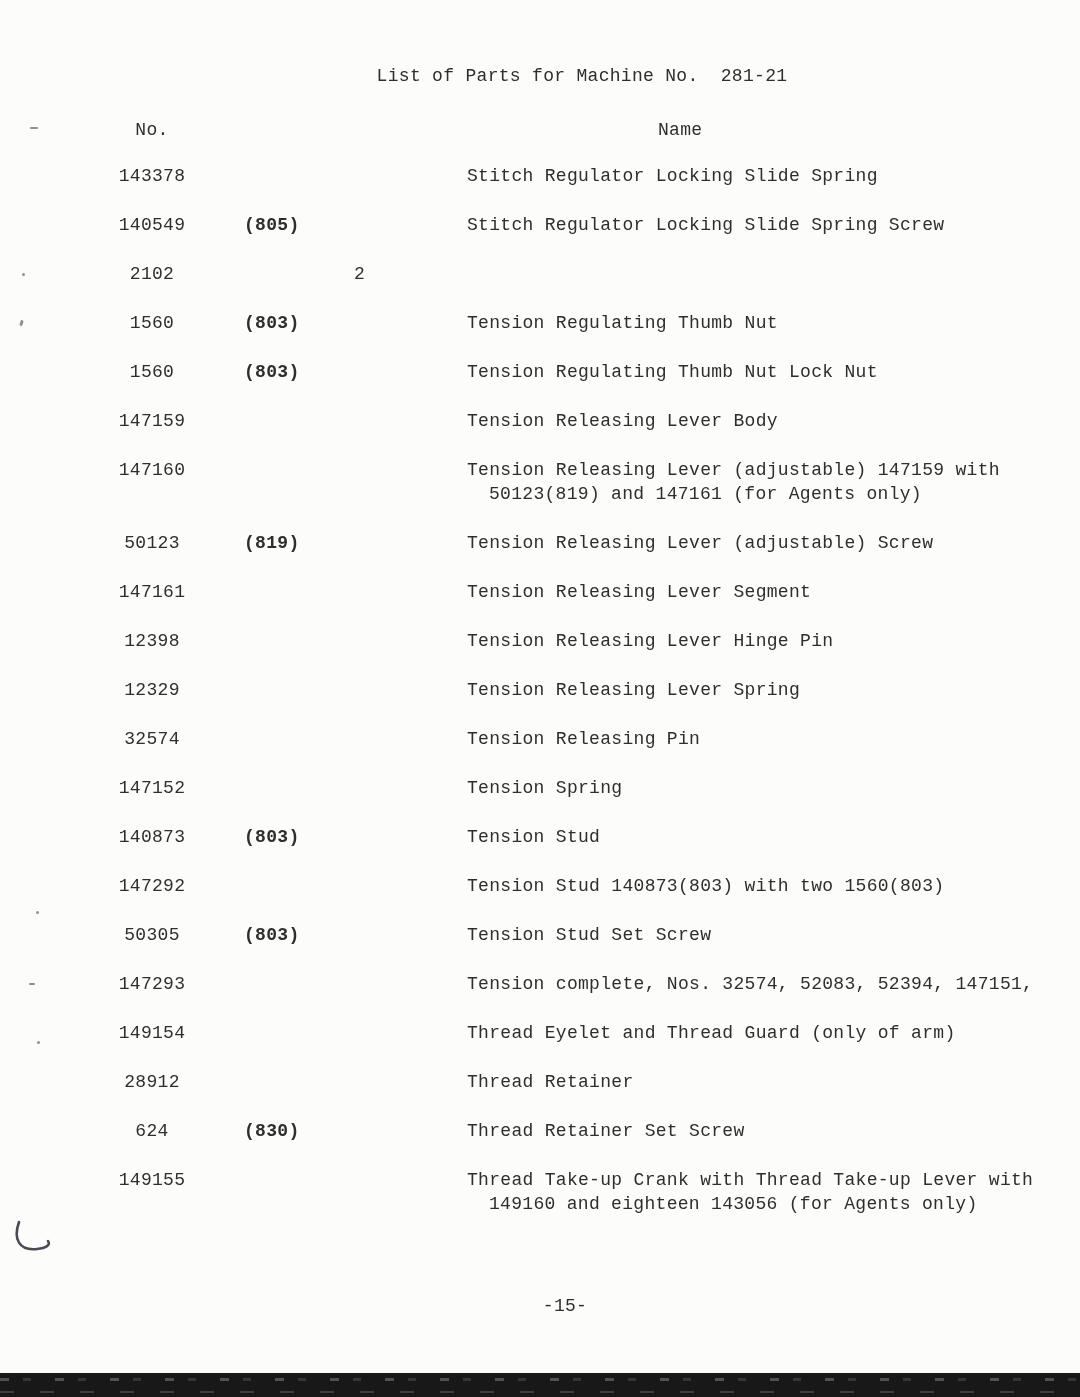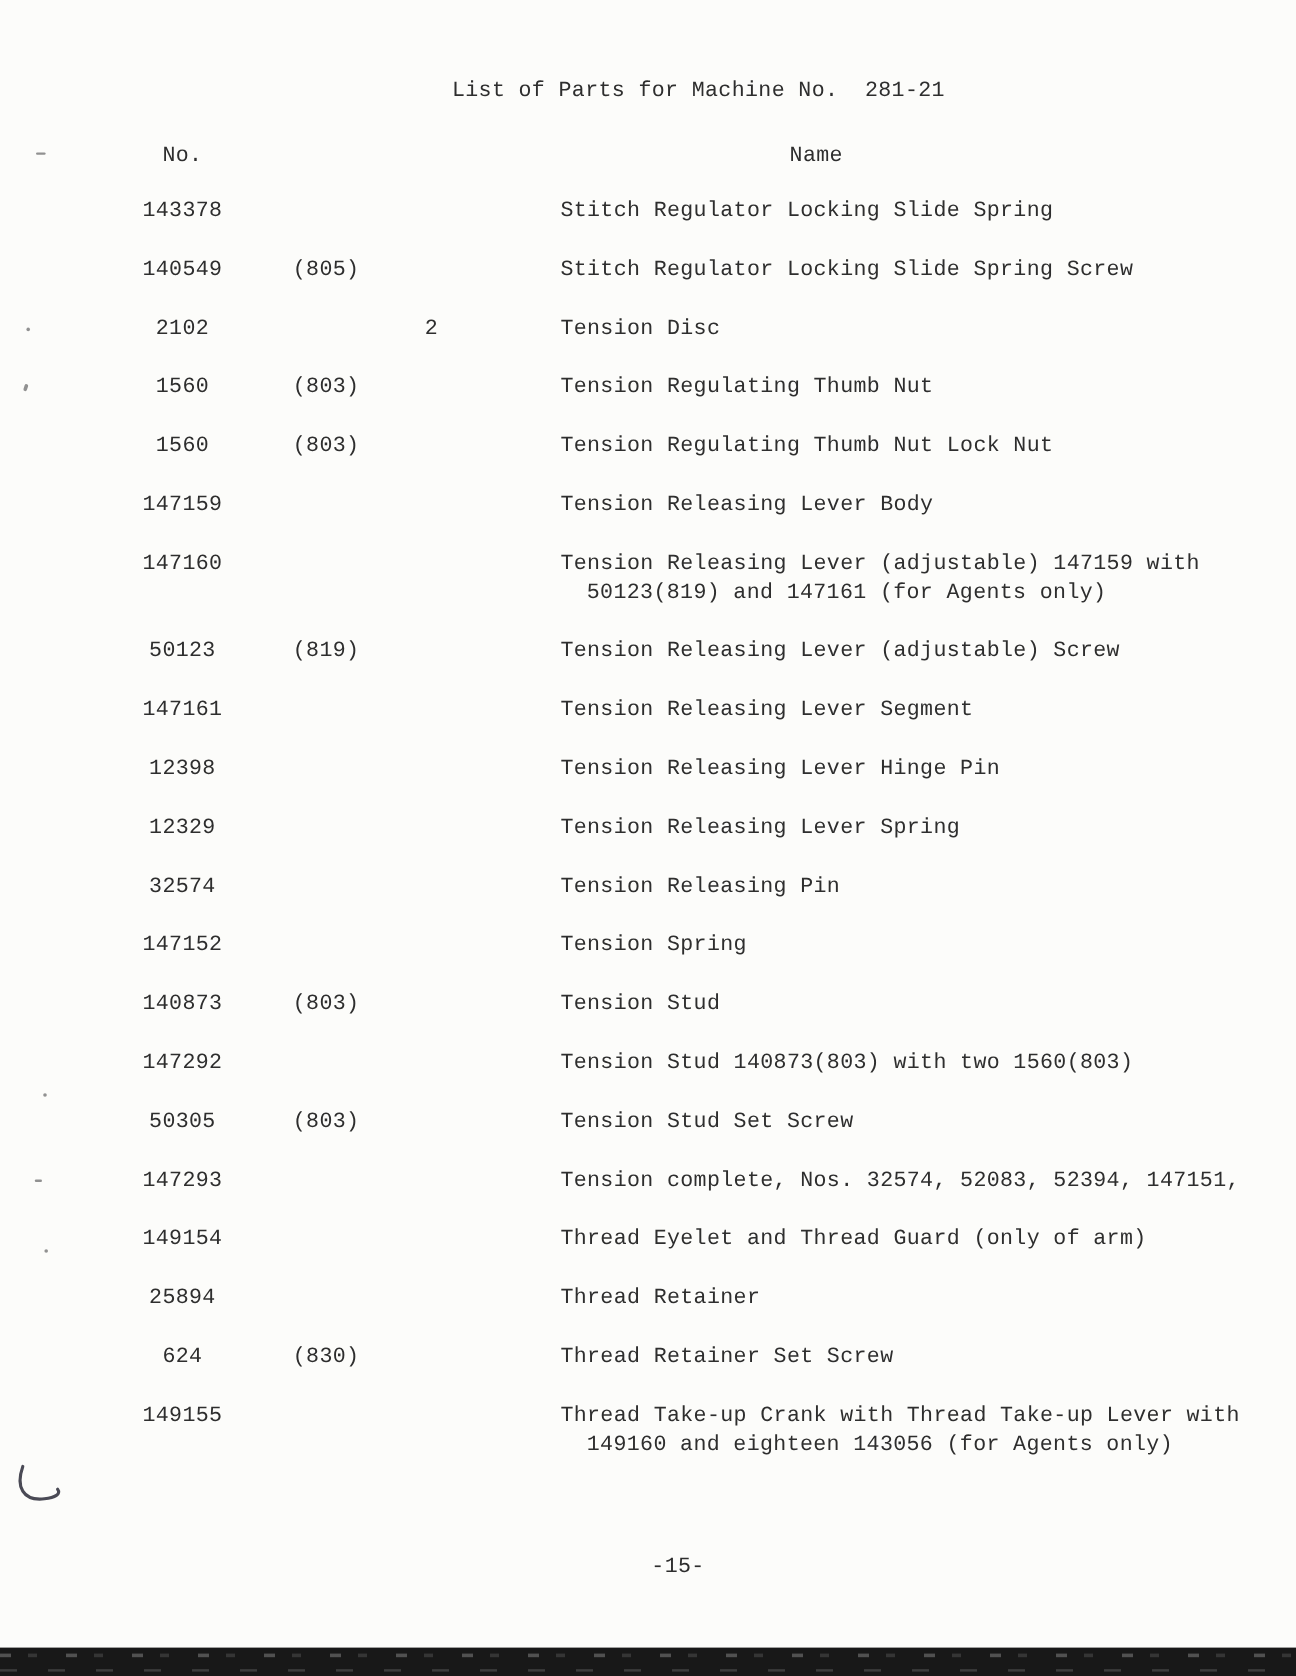--- a/index.html
+++ b/index.html
@@ -25,21 +25,21 @@
     position:absolute; top:118px; left:0; right:0;
     display:flex; padding-left:60px; line-height:24px;
   }
 
   .rows {
     position:absolute; top:164px; left:0; right:0;
   }
   .row { display:flex; padding-left:60px; line-height:24px; margin-bottom:25px;gap:32px; }
 
   .col-no   { flex:0 0 184px; text-align:center; position:relative; white-space:nowrap; }
-  .no-suffix{ position:absolute; left:100%; top:0; }
+  .no-suffix{ position:absolute; left:100%; top:0;font-weight:bold; }
   .col-qty  { flex:0 0 159px; padding-left:78px; }
   .col-name { flex:1 1 auto; padding-right:42px; }
   .name-line2 { padding-left:22px; }
 
   .hdr-name { padding-left:255px; }
 
   .page-number {
     position:absolute; top:1296px; left:0; width:1080px;
     text-align:center; transform:translateX(25px);
   }
@@ -95,23 +95,20 @@
       <div class="row">
         <div class="col-no"><span class="no-base">140549</span><span class="no-suffix">(805)</span></div>
         <div class="col-qty"></div>
         <div class="col-name">
           <div class="name-line1">Stitch Regulator Locking Slide Spring Screw</div>
         </div>
       </div>
       <div class="row">
         <div class="col-no"><span class="no-base">2102</span></div>
         <div class="col-qty">2</div>
-        <div class="col-name">
-          <div class="name-line1">Tension Disc</div>
-        </div>
       </div>
       <div class="row">
         <div class="col-no"><span class="no-base">1560</span><span class="no-suffix">(803)</span></div>
         <div class="col-qty"></div>
         <div class="col-name">
           <div class="name-line1">Tension Regulating Thumb Nut</div>
         </div>
       </div>
       <div class="row">
         <div class="col-no"><span class="no-base">1560</span><span class="no-suffix">(803)</span></div>
@@ -206,21 +203,21 @@
         </div>
       </div>
       <div class="row">
         <div class="col-no"><span class="no-base">149154</span></div>
         <div class="col-qty"></div>
         <div class="col-name">
           <div class="name-line1">Thread Eyelet and Thread Guard (only of arm)</div>
         </div>
       </div>
       <div class="row">
-        <div class="col-no"><span class="no-base">25894</span></div>
+        <div class="col-no"><span class="no-base">28912</span></div>
         <div class="col-qty"></div>
         <div class="col-name">
           <div class="name-line1">Thread Retainer</div>
         </div>
       </div>
       <div class="row">
         <div class="col-no"><span class="no-base">624</span><span class="no-suffix">(830)</span></div>
         <div class="col-qty"></div>
         <div class="col-name">
           <div class="name-line1">Thread Retainer Set Screw</div>

